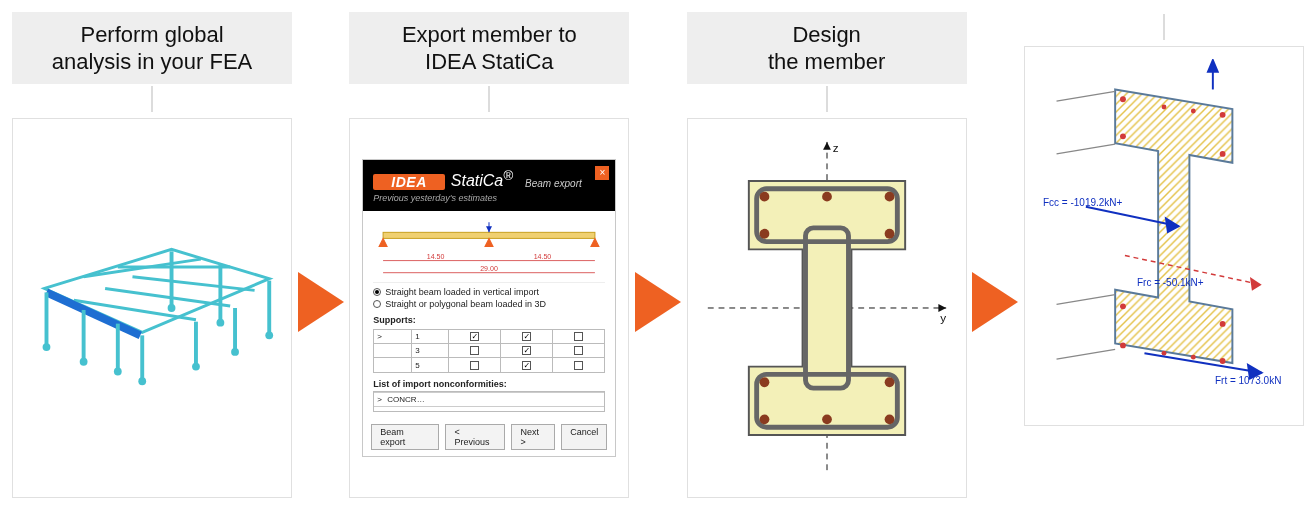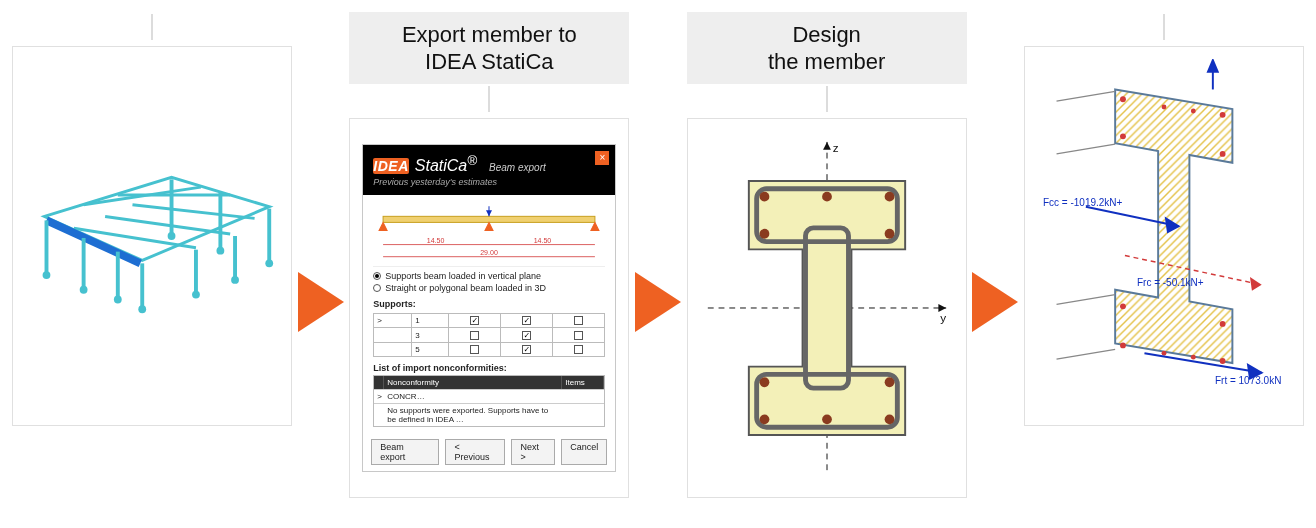--- a/index.html
+++ b/index.html
@@ -82,21 +82,21 @@
     background: #000;
     color: #fff;
     padding: 8px 10px;
     position: relative;
   }
   .dlg-head .brand {
     display: flex; align-items: baseline; gap: 6px;
   }
   .brand .idea {
     background: #ee6122; color:#fff; font-weight:700;
-    padding: 0 0; font-style: italic; font-size: 14px;
+    padding: 0 18px; font-style: italic; font-size: 14px;
     letter-spacing: .5px; border-radius: 2px;
   }
   .brand .sc { font-size: 16px; font-weight: 400; font-style: italic; }
   .brand .sub { font-size: 10px; color:#ccc; margin-left: 6px; font-style: italic; }
   .dlg-head .tag { font-size: 9px; color:#aaa; margin-top:2px; font-style: italic;}
   .dlg-close {
     position:absolute; top:6px; right:6px;
     width:14px; height:14px; background:#ee6122; color:#fff;
     font-size:10px; line-height:14px; text-align:center;
   }
@@ -131,20 +131,23 @@
   .cc-wrap { position:relative; width:100%; height:100%; }
   .cc-wrap svg { width:100%; height:100%; }
   .cc-label { position:absolute; font-size:10px; color:#1030c0; white-space:nowrap;}
 </style>
 </head>
 <body>
 
 <div class="row">
 
   <div class="col">
+    <div class="step-header">
+      <span>Perform global<br>analysis in your FEA</span>
+    </div>
     <div class="connector"></div>
     <div class="panel">
       <svg class="fea-svg" viewBox="0 0 260 180">
         <g stroke="#46c1cf" stroke-width="3" fill="none">
           <polygon points="20,70 150,30 250,60 120,115" fill="none"></polygon>
           <line x1="60" y1="58" x2="180" y2="40"></line>
           <line x1="95" y1="48" x2="210" y2="48"></line>
           <line x1="50" y1="82" x2="175" y2="102"></line>
           <line x1="82" y1="70" x2="210" y2="88"></line>
           <line x1="110" y1="58" x2="235" y2="72"></line>
@@ -214,21 +217,21 @@
                   <line x1="115" y1="40" x2="220" y2="40"></line>
                 <line x1="10" y1="52" x2="220" y2="52"></line>
               </g>
               <text x="62" y="38" font-size="7" fill="#d23a3a" text-anchor="middle">14.50</text>
               <text x="168" y="38" font-size="7" fill="#d23a3a" text-anchor="middle">14.50</text>
               <text x="115" y="50" font-size="7" fill="#d23a3a" text-anchor="middle">29.00</text>
             </svg>
           </div>
           <div class="radio-row">
               <span class="radio sel"></span>
-              <span>Supports beam loaded in vertical plane</span>
+              <span>Straight beam loaded in vertical import</span>
             </div>
           <div class="radio-row">
               <span class="radio"></span>
               <span>Straight or polygonal beam loaded in 3D</span>
             </div>
 
           <div class="sect">Supports:</div>
           <table class="tbl">
             <tbody>
             <tr>
@@ -250,32 +253,26 @@
                   <td>5</td>
                   <td style="text-align:center"><span class="chk"></span></td>
                   <td style="text-align:center"><span class="chk on"></span></td>
                   <td style="text-align:center"><span class="chk"></span></td>
                 </tr>
           </tbody>
             </table>
 
           <div class="sect">List of import nonconformities:</div>
           <div class="notes">
-            <div class="nh">
-                <span style="width:10px"></span>
-                <span style="flex:1">Nonconformity</span>
-                <span style="width:42px">Items</span>
-              </div>
             <div class="nr">
                 <span style="width:10px">&gt;</span>
                 <span style="width:42px">CONCR…</span>
               </div>
             <div class="nr">
                 <span style="width:10px"></span>
-                <span style="flex:1">No supports were exported. Supports have to be defined in IDEA …</span>
                 <span style="width:42px"></span>
               </div>
           </div>
         </div>
         <div class="btnbar">
           <div class="btn">Beam export</div>
           <div class="btn">&lt; Previous</div>
           <div class="btn">Next &gt;</div>
           <div class="btn">Cancel</div>
         </div>

